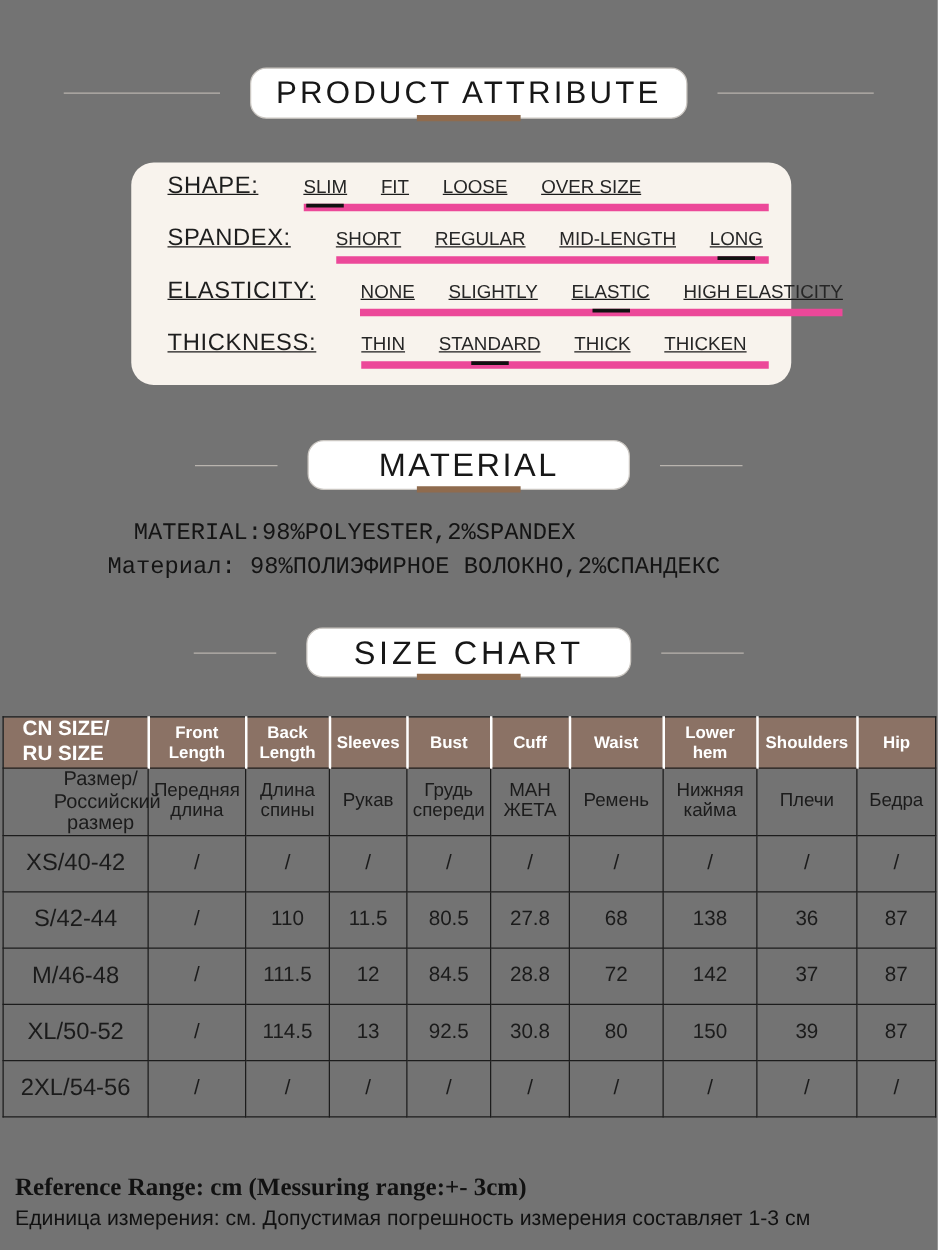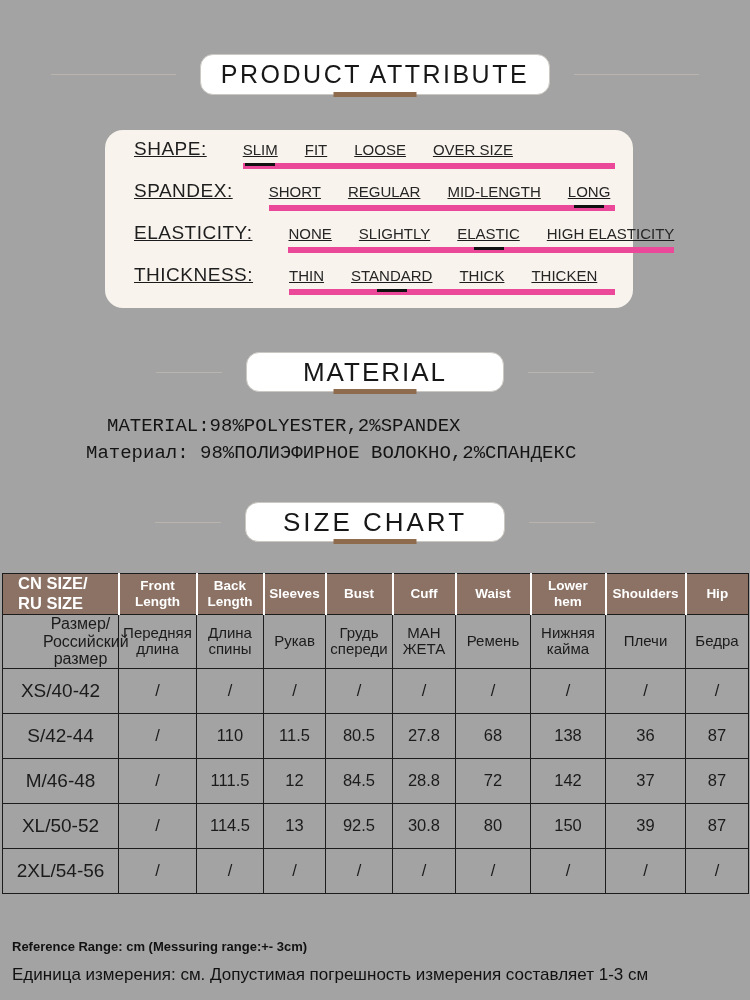--- a/index.html
+++ b/index.html
@@ -1,17 +1,17 @@
 <!DOCTYPE html>
 <html><head>
 <meta charset="utf-8">
 <style>
   html,body{margin:0;padding:0;}
   body{width:750px;height:1000px;background:#fff;font-family:"Liberation Sans",sans-serif;color:#1b1b1b;}
-  .page{position:relative;width:750px;height:1000px;overflow:hidden;background:#a3a3a3;}
+  .page{position:relative;width:750px;height:1000px;overflow:hidden;background:#737373;}
 
   
   .trow{position:absolute;left:0;right:0;display:flex;justify-content:center;align-items:center;}
   .tline{height:1px;background:#b9b4ae;}
   .tline.long{width:125px;}
   .tline.short{width:66px;}
   .tbox{position:relative;border:1px solid #cbc7c2;border-radius:13px;text-align:center;margin:0 24px;background:#fff;}
   .tbox .ttl{display:block;color:#171717;}
   .tbar{position:absolute;left:50%;transform:translateX(-50%);bottom:-3px;width:83px;height:5px;background:#8f6b4e;}
   .t-pa{top:54px;}  .t-pa .tbox{width:348px;height:39px;} .t-pa .ttl{font-size:25px;line-height:39px;letter-spacing:2.5px;}
@@ -36,21 +36,21 @@
   td,th{border:1px solid #1c1c1c;text-align:center;vertical-align:middle;padding:0;font-weight:normal;}
   tr.hdr-en th{background:#8b7265;color:#ffffff;font-weight:bold;font-size:13.5px;line-height:1.2;white-space:pre-line;height:40px;border-right:2px solid #fff;}
   tr.hdr-en th:first-child{font-size:16.5px;text-align:left;padding-left:15px;}
   tr.hdr-en th:last-child{border-right:1px solid #1c1c1c;}
   tr.hdr-ru td{font-size:15px;line-height:1.12;white-space:pre-line;height:44px;}
   tr.hdr-ru td:first-child{font-size:16px;line-height:1.1;padding-left:40px;}
   tbody td{height:44px;font-size:16.5px;}
   tbody td.size{font-size:19px;}
 
   
-  .f1{position:absolute;top:939px;left:12px;font-size:13px;font-weight:bold;color:#111;}
+  .f1{position:absolute;top:939px;left:12px;font-size:20px;font-weight:bold;color:#111;font-family:Liberation Serif, serif;}
   .f2{position:absolute;top:965px;left:12px;font-size:17px;color:#111;}
 </style>
 </head>
 <body>
 
 <div class="page">
 
   <div class="trow t-pa">
     <div class="tline long"></div>
     <div class="tbox">

